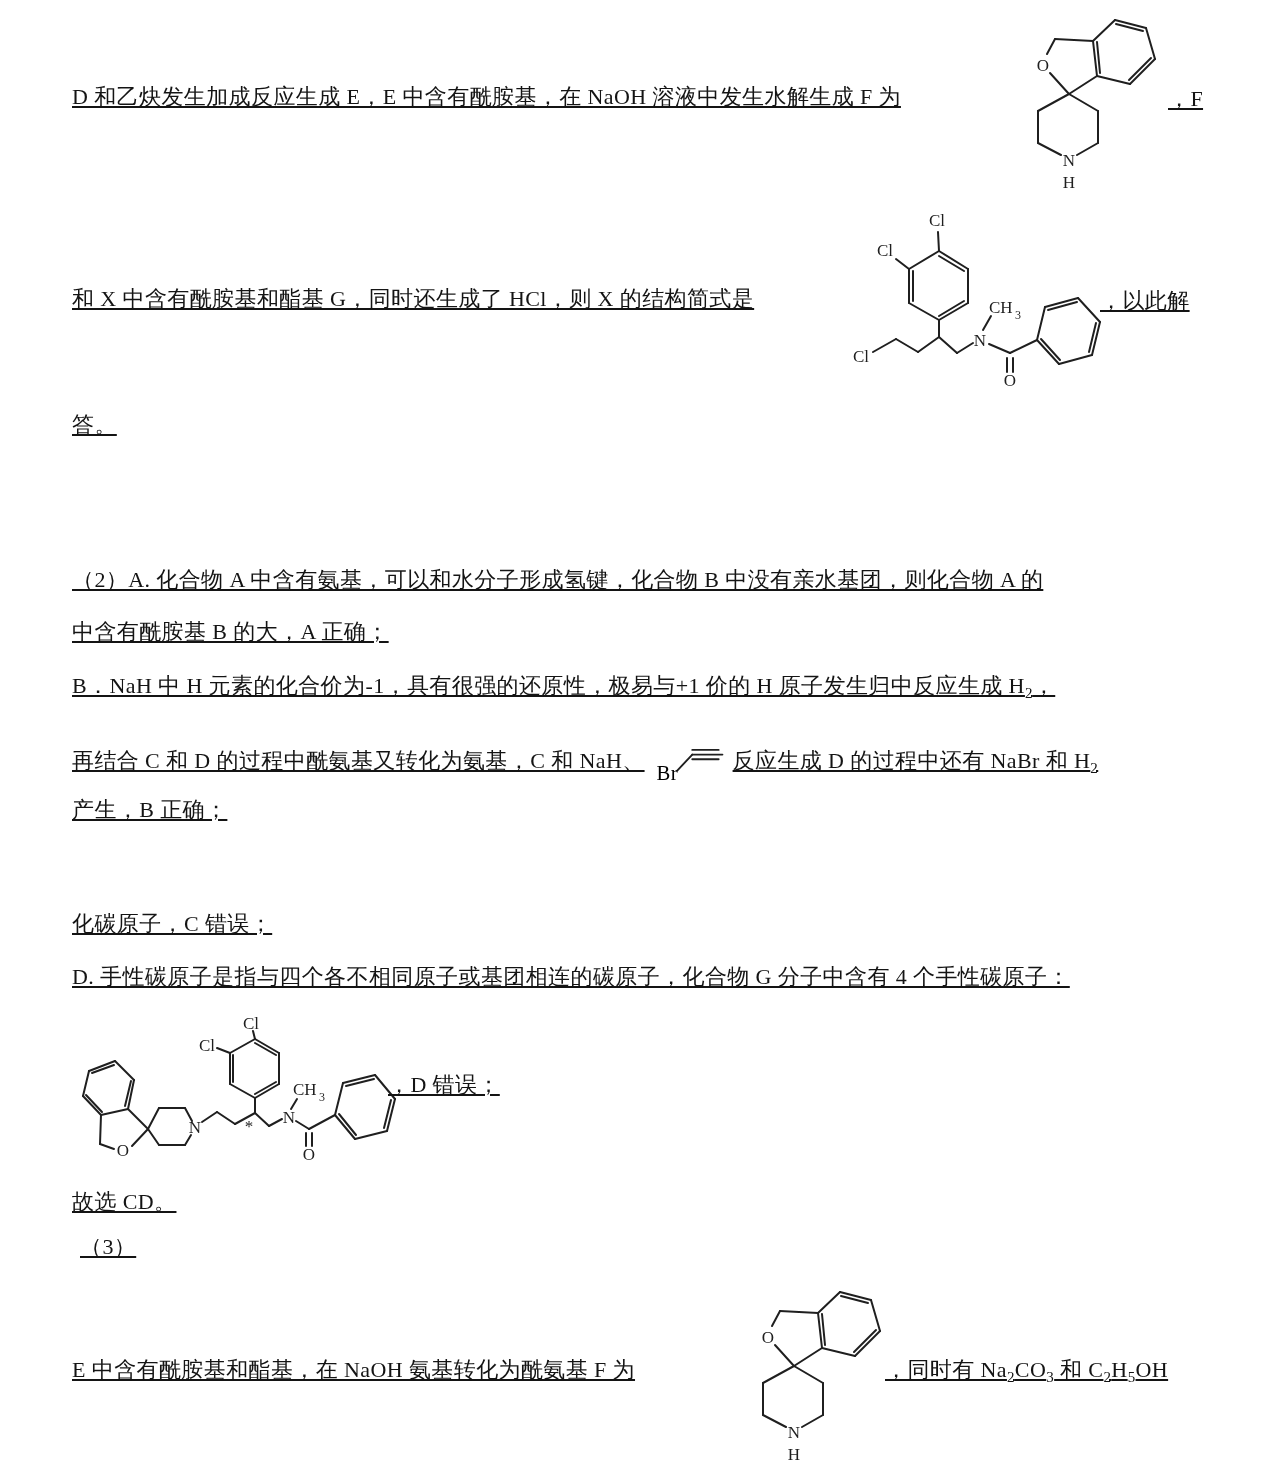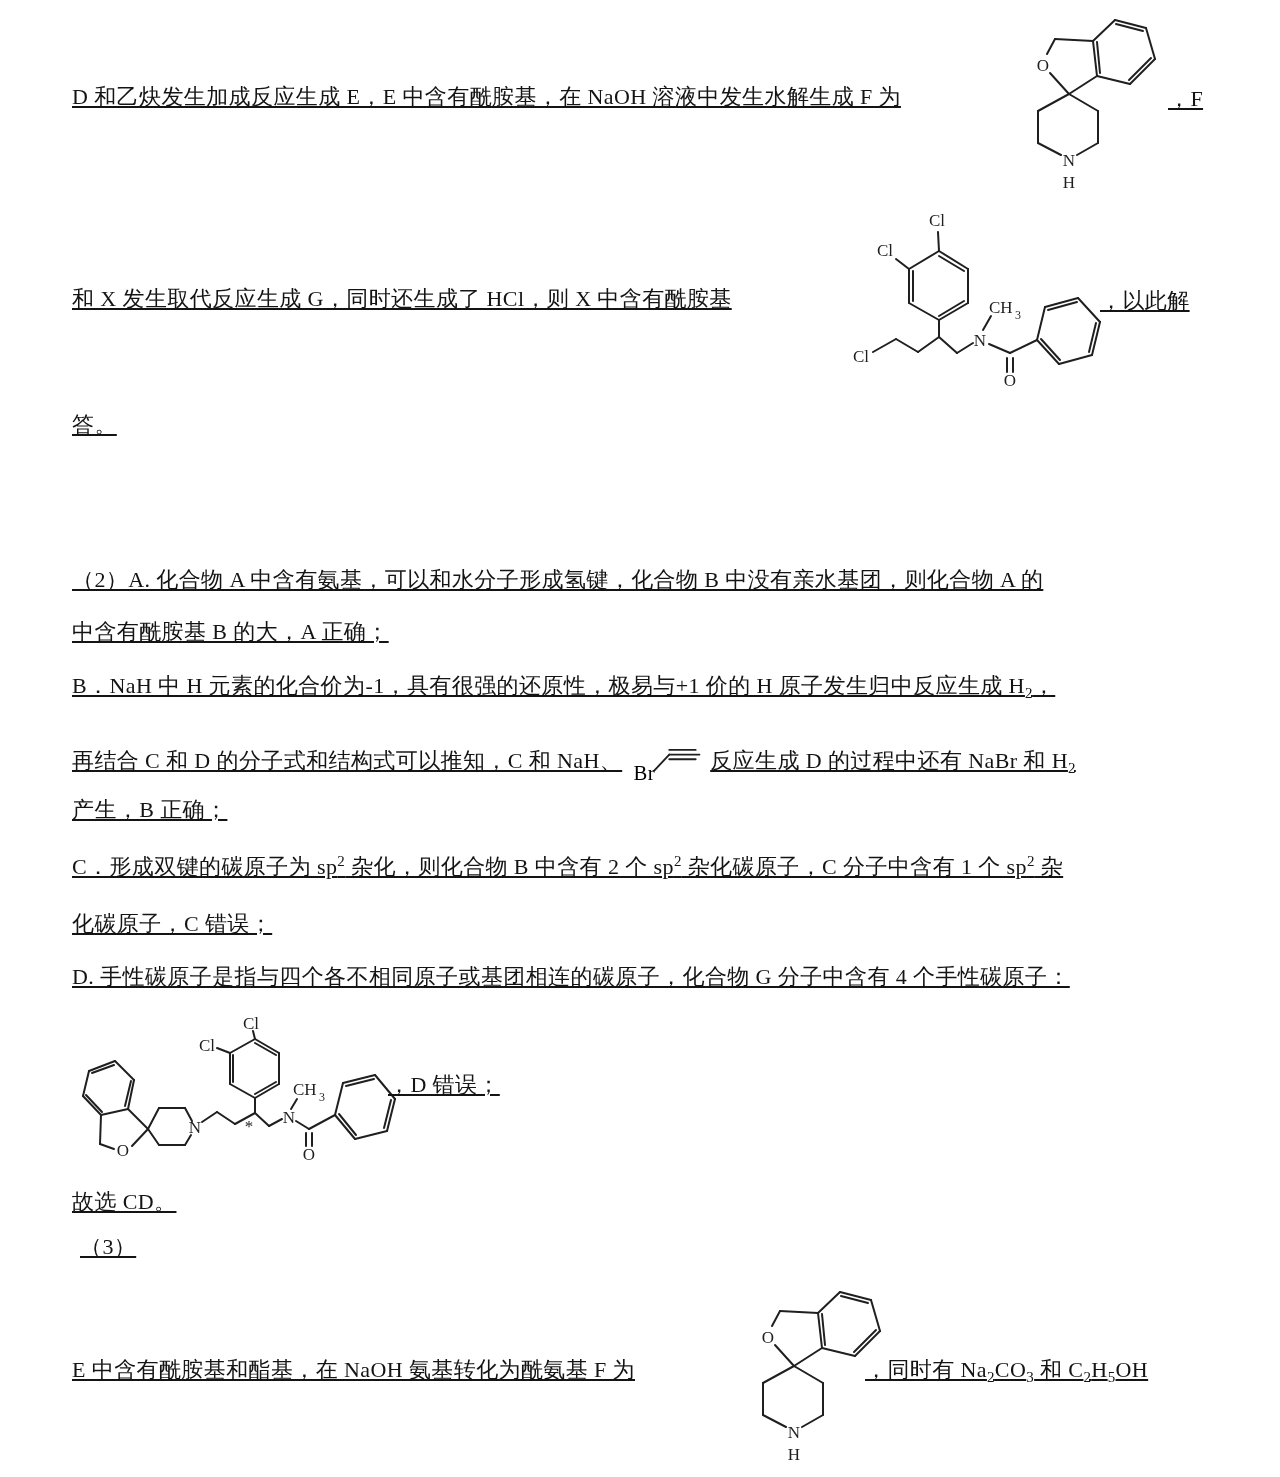--- a/index.html
+++ b/index.html
@@ -53,21 +53,21 @@
       <line x1="78" y1="137" x2="57" y2="149"></line>
         <line x1="41" y1="149" x2="18" y2="137"></line>
       <line x1="18" y1="137" x2="18" y2="105"></line>
         <line x1="18" y1="105" x2="49" y2="88"></line>
     </g>
     <text x="23" y="65">O</text>
     <text x="49" y="160">N</text>
     <text x="49" y="182">H</text>
   </svg>
 
-  <div class="line" style="top:284px"><span>和 X 发生取代反应生成 G，同时还生成了 HCl，则 X 中含有酰胺基</span></div>
+  <div class="line" style="top:284px"><span>和 X 中含有酰胺基和酯基 G，同时还生成了 HCl，则 X 的结构简式是</span></div>
   <div class="line" style="left:1100px;top:286px"><span>，以此解</span></div>
 
   <svg class="struct" style="left:845px;top:202px" width="265" height="200" viewBox="0 0 265 200">
     <g>
 
       <line x1="94" y1="49" x2="123" y2="67"></line>
         <line x1="123" y1="67" x2="123" y2="101"></line>
       <line x1="123" y1="101" x2="94" y2="118"></line>
         <line x1="94" y1="118" x2="64" y2="101"></line>
       <line x1="64" y1="101" x2="64" y2="67"></line>
@@ -110,33 +110,32 @@
     <text class="small start" x="170" y="117">3</text>
     <text x="165" y="184">O</text>
   </svg>
 
   <div class="line" style="top:410px"><span>答。</span></div>
   <div class="line" style="top:565px"><span>（2）A. 化合物 A 中含有氨基，可以和水分子形成氢键，化合物 B 中没有亲水基团，则化合物 A 的</span></div>
   <div class="line" style="top:617px"><span>中含有酰胺基 B 的大，A 正确；</span></div>
   <div class="line" style="top:671px"><span>B．NaH 中 H 元素的化合价为-1，具有很强的还原性，极易与+1 价的 H 原子发生归中反应生成 H</span><sub>2</sub><span>，</span></div>
 
   <div class="line" style="top:740px">
-    <span>再结合 C 和 D 的分子式和结构式可以推知，C 和 NaH、</span><svg class="inline-struct" width="80" height="48" viewBox="0 0 85 50">
+    <span>再结合 C 和 D 的过程中酰氨基又转化为氨基，C 和 NaH、</span><svg class="inline-struct" width="80" height="48" viewBox="0 0 85 50">
       <g stroke="#1f1f1f" stroke-width="2" stroke-linecap="round">
         <line x1="30" y1="32" x2="46" y2="15"></line>
         <line x1="46" y1="10" x2="74" y2="10"></line>
           <line x1="46" y1="15" x2="78" y2="15"></line>
           <line x1="46" y1="20" x2="74" y2="20"></line>
       </g>
       <text class="big" x="8" y="42">Br</text>
     </svg><span>反应生成 D 的过程中还有 NaBr 和 H</span><sub>2</sub>
   </div>
 
   <div class="line" style="top:795px"><span>产生，B 正确；</span></div>
-  <div class="line" style="top:852px"><span>C．形成双键的碳原子为 sp</span><sup>2</sup><span> 杂化，则化合物 B 中含有 2 个 sp</span><sup>2</sup><span> 杂化碳原子，C 分子中含有 1 个 sp</span><sup>2</sup><span> 杂</span></div>
   <div class="line" style="top:909px"><span>化碳原子，C 错误；</span></div>
   <div class="line" style="top:962px"><span>D. 手性碳原子是指与四个各不相同原子或基团相连的碳原子，化合物 G 分子中含有 4 个手性碳原子：</span></div>
 
   <svg class="struct" style="left:62px;top:1012px" width="340" height="160" viewBox="0 0 340 160">
     <g>
 
       <line x1="53" y1="49" x2="27" y2="59"></line>
         <line x1="27" y1="59" x2="21" y2="84"></line>
       <line x1="21" y1="84" x2="39" y2="103"></line>
         <line x1="39" y1="103" x2="66" y2="97"></line>
@@ -231,15 +230,15 @@
       <line x1="78" y1="137" x2="57" y2="149"></line>
         <line x1="41" y1="149" x2="18" y2="137"></line>
       <line x1="18" y1="137" x2="18" y2="105"></line>
         <line x1="18" y1="105" x2="49" y2="88"></line>
     </g>
     <text x="23" y="65">O</text>
     <text x="49" y="160">N</text>
     <text x="49" y="182">H</text>
   </svg>
 
-  <div class="line" style="left:865px;top:1355px"><span>，同时有 Na</span><sub>2</sub><span>CO</span><sub>3</sub><span> 和 C</span><sub>2</sub><span>H</span><sub>5</sub><span>OH</span></div>
+  <div class="line" style="left:885px;top:1355px"><span>，同时有 Na</span><sub>2</sub><span>CO</span><sub>3</sub><span> 和 C</span><sub>2</sub><span>H</span><sub>5</sub><span>OH</span></div>
 
 </div>
 
 </body></html>

